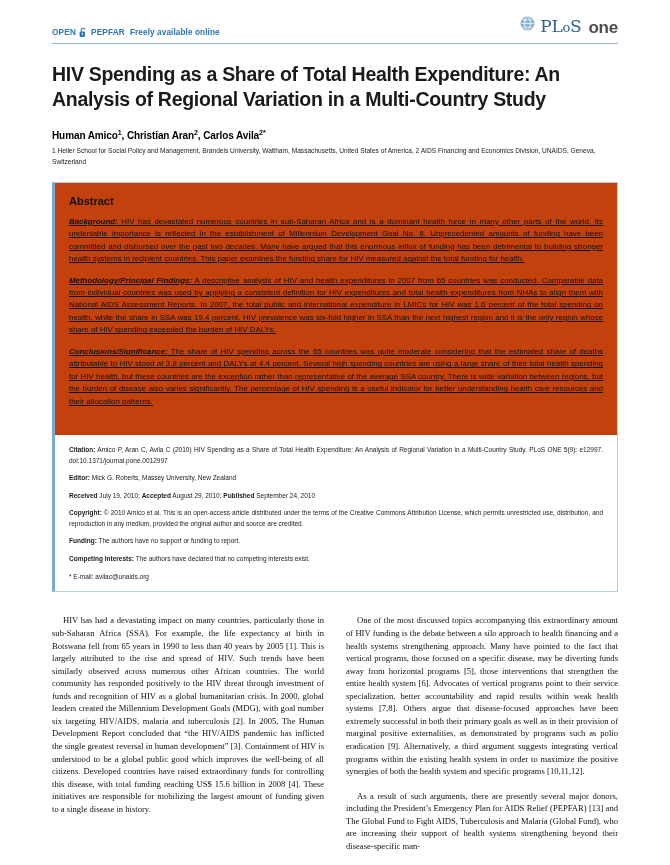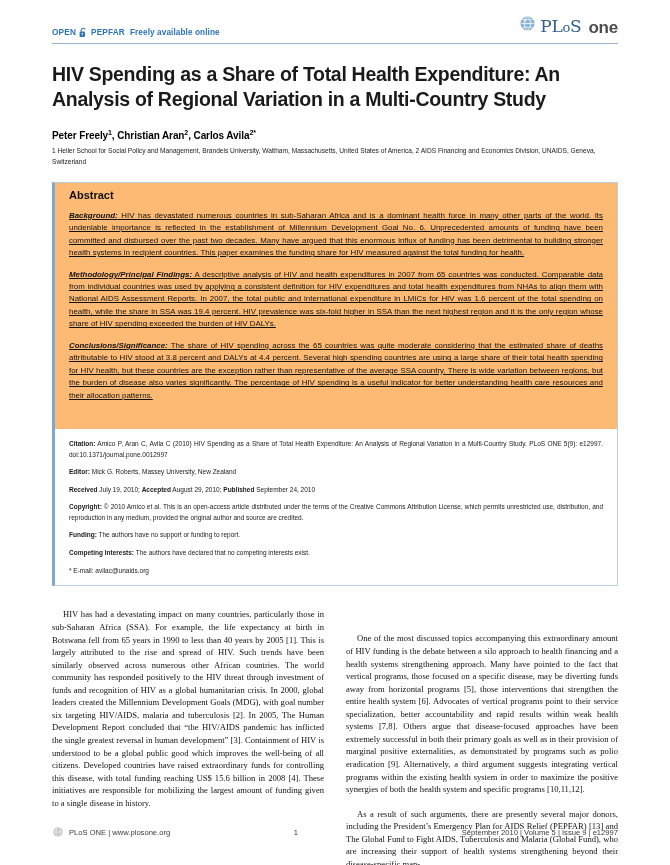--- a/index.html
+++ b/index.html
@@ -98,22 +98,22 @@
   }
 
   
   .abstract-card {
     margin-top: 14px;
     border: 1px solid #b9cde0;
     border-left: 3px solid #7fa8cd;
     background: #ffffff;
   }
   .abstract-body {
-    background: #fdba74;
-    padding: 6px 14px 11px 14px;
+    background: #c2410c;
+    padding: 12px 14px 11px 14px;
   }
   .abstract-heading {
     font-size: 11px;
     font-weight: bold;
     margin-bottom: 9px;
     color: #111;
   }
   .abstract-p {
     font-size: 7.9px;
     line-height: 1.58;
@@ -160,21 +160,21 @@
   .body-p {
     font-family: "Liberation Serif", serif;
     font-size: 8.6px;
     line-height: 1.46;
     text-align: justify;
     margin: 0;
     text-indent: 11px;
     color: #111;
   }
   .body-p + .body-p { margin-top: 12px; }
-  .col-right .body-p:first-child { text-indent: 11px; margin-top: 24px; }
+  .col-right .body-p:first-child { text-indent: 11px; }
 
   
   .footer {
     position: absolute;
     left: 52px;
     right: 52px;
     bottom: 27px;
     display: flex;
     align-items: center;
     font-size: 7.6px;
@@ -227,21 +227,21 @@
       </span>
       <span class="plos-wordmark"><span class="pl">PL</span><span class="o-small">o</span><span class="pl">S</span></span>
       <span class="plos-one">one</span>
     </div>
   </div>
   <div class="masthead-rule"></div>
 
   <h1 class="title">HIV Spending as a Share of Total Health Expenditure: An Analysis of Regional Variation in a Multi-Country Study</h1>
 
   <div class="authors">
-    <span>Peter Freely</span><sup>1</sup>, <span>Christian Aran</span><sup>2</sup>, <span>Carlos Avila</span><sup>2*</sup>
+    <span>Human Amico</span><sup>1</sup>, <span>Christian Aran</span><sup>2</sup>, <span>Carlos Avila</span><sup>2*</sup>
   </div>
 
   <div class="affiliations">1 Heller School for Social Policy and Management, Brandeis University, Waltham, Massachusetts, United States of America, 2 AIDS Financing and Economics Division, UNAIDS, Geneva, Switzerland</div>
 
   <div class="abstract-card">
     <div class="abstract-body">
       <div class="abstract-heading">Abstract</div>
 
       <p class="abstract-p"><span class="lead">Background:</span><span> HIV has devastated numerous countries in sub-Saharan Africa and is a dominant health force in many other parts of the world. Its undeniable importance is reflected in the establishment of Millennium Development Goal No. 6. Unprecedented amounts of funding have been committed and disbursed over the past two decades. Many have argued that this enormous influx of funding has been detrimental to building stronger health systems in recipient countries. This paper examines the funding share for HIV measured against the total funding for health.</span></p>
 
@@ -270,29 +270,14 @@
   <div class="columns">
     <div class="col col-left">
       <p class="body-p">HIV has had a devastating impact on many countries, particularly those in sub-Saharan Africa (SSA). For example, the life expectancy at birth in Botswana fell from 65 years in 1990 to less than 40 years by 2005 [1]. This is largely attributed to the rise and spread of HIV. Such trends have been similarly observed across numerous other African countries. The world community has responded positively to the HIV threat through investment of funds and recognition of HIV as a global humanitarian crisis. In 2000, global leaders created the Millennium Development Goals (MDG), with goal number six targeting HIV/AIDS, malaria and tuberculosis [2]. In 2005, The Human Development Report concluded that “the HIV/AIDS pandemic has inflicted the single greatest reversal in human development” [3]. Containment of HIV is understood to be a global public good which improves the well-being of all citizens. Developed countries have raised extraordinary funds for controlling this disease, with total funding reaching US$ 15.6 billion in 2008 [4]. These initiatives are responsible for mobilizing the largest amount of funding given to a single disease in history.</p>
     </div>
     <div class="col col-right">
       <p class="body-p">One of the most discussed topics accompanying this extraordinary amount of HIV funding is the debate between a silo approach to health financing and a health systems strengthening approach. Many have pointed to the fact that vertical programs, those focused on a specific disease, may be diverting funds away from horizontal programs [5], those interventions that strengthen the entire health system [6]. Advocates of vertical programs point to their service specialization, better accountability and rapid results within weak health systems [7,8]. Others argue that disease-focused approaches have been extremely successful in both their primary goals as well as in their provision of marginal positive externalities, as demonstrated by programs such as polio eradication [9]. Alternatively, a third argument suggests integrating vertical programs within the existing health system in order to maximize the positive synergies of both the health system and specific programs [10,11,12].</p>
       <p class="body-p">As a result of such arguments, there are presently several major donors, including the President’s Emergency Plan for AIDS Relief (PEPFAR) [13] and The Global Fund to Fight AIDS, Tuberculosis and Malaria (Global Fund), who are increasing their support of health systems strengthening beyond their disease-specific man-</p>
     </div>
   </div>
 
-  <div class="footer">
-    <div class="footer-left">
-      <span class="footer-globe">
-        <svg viewBox="0 0 12 12" width="12" height="12" aria-hidden="true">
-          <circle cx="6" cy="6" r="4.7" fill="#b0b0b0"></circle>
-          <ellipse cx="6" cy="6" rx="2.1" ry="4.7" fill="none" stroke="#ffffff" stroke-width="0.6"></ellipse>
-          <line x1="1.3" y1="6" x2="10.7" y2="6" stroke="#ffffff" stroke-width="0.6"></line>
-          <circle cx="4.3" cy="3.7" r="0.7" fill="#ffffff" opacity="0.8"></circle>
-        </svg>
-      </span>
-      <span>PLoS ONE | www.plosone.org</span>
-    </div>
-    <div class="footer-center">1</div>
-    <div class="footer-right">September 2010 | Volume 5 | Issue 9 | e12997</div>
-  </div>
 
 </div>
 
 </body></html>

